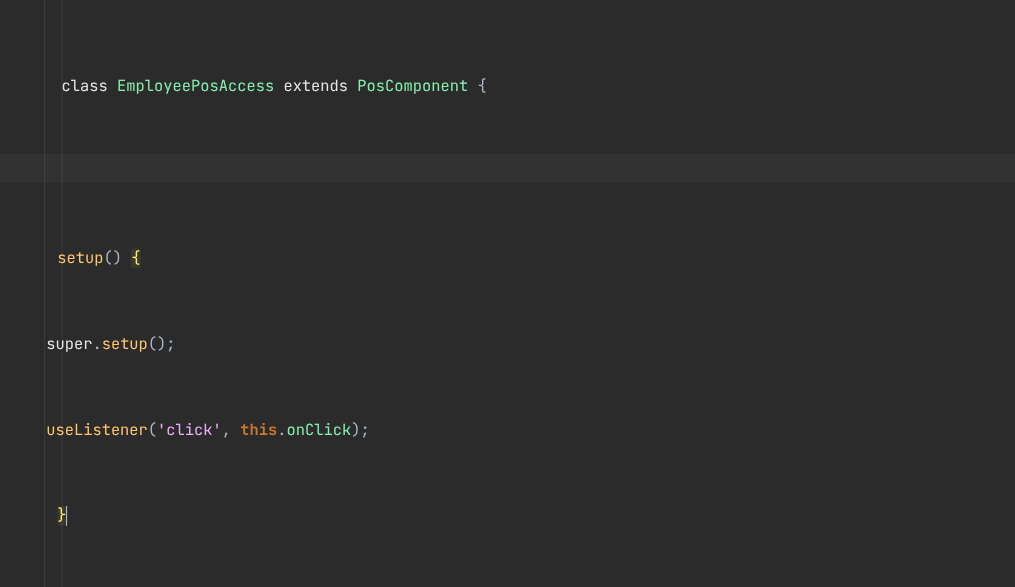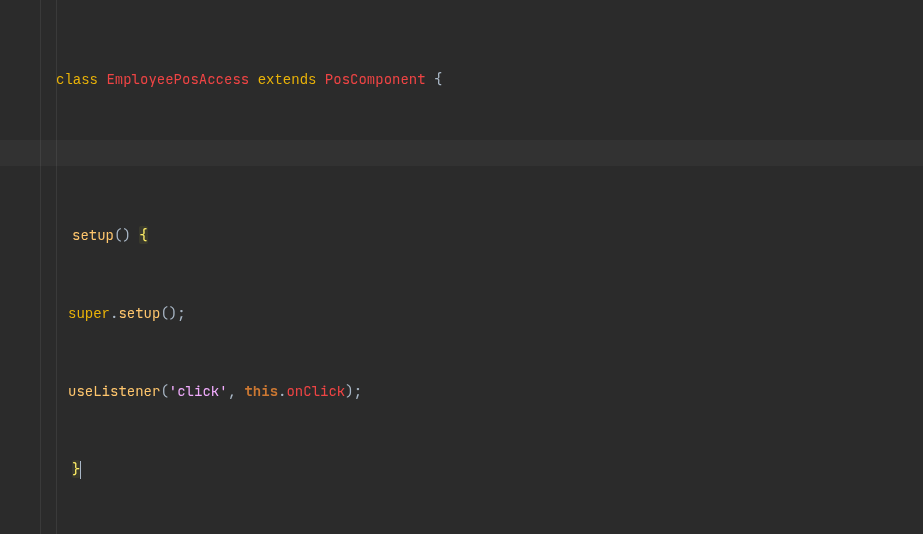--- a/index.html
+++ b/index.html
@@ -42,26 +42,26 @@
 
   .code {
     position: relative;
     padding: 14px 0 0 0;
     white-space: pre;
     color: #a9b7c6;
   }
 
   .ln { display: block; height: 26px; padding-left: 8px; }
   .i2 { padding-left: 56px; }
-  .i3 { padding-left: 72px; }
-  .i4 { padding-left: 42px; margin-left: 26px; }
+  .i3 { padding-left: 52px; }
+  .i4 { padding-left: 42px; }
 
-  .kw { color: #eab308; font-family: Liberation Mono, monospace; }
+  .kw { color: #e5e5e5; }
   .fn { color: #ffc66d; }
-  .id { color: #ef4444; }
+  .id { color: #86efac; }
   .str { color: #f0abfc; }
   .this { color: #cc7832; font-weight: bold; }
   .punct { color: #a9b7c6; }
 
   .brace-match {
     color: #ffef66;
     background: rgba(80,80,50,0.4);
     border-radius: 2px;
   }
 

